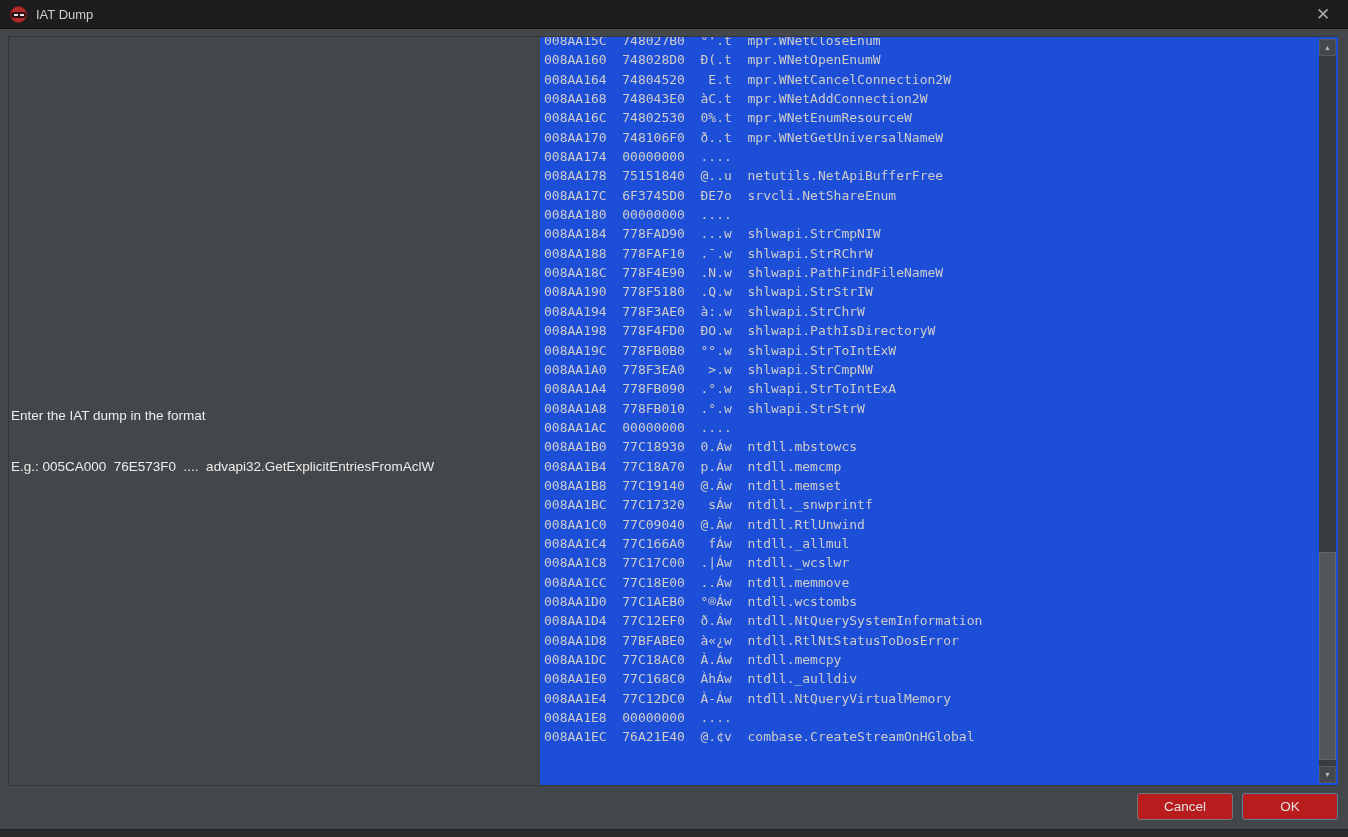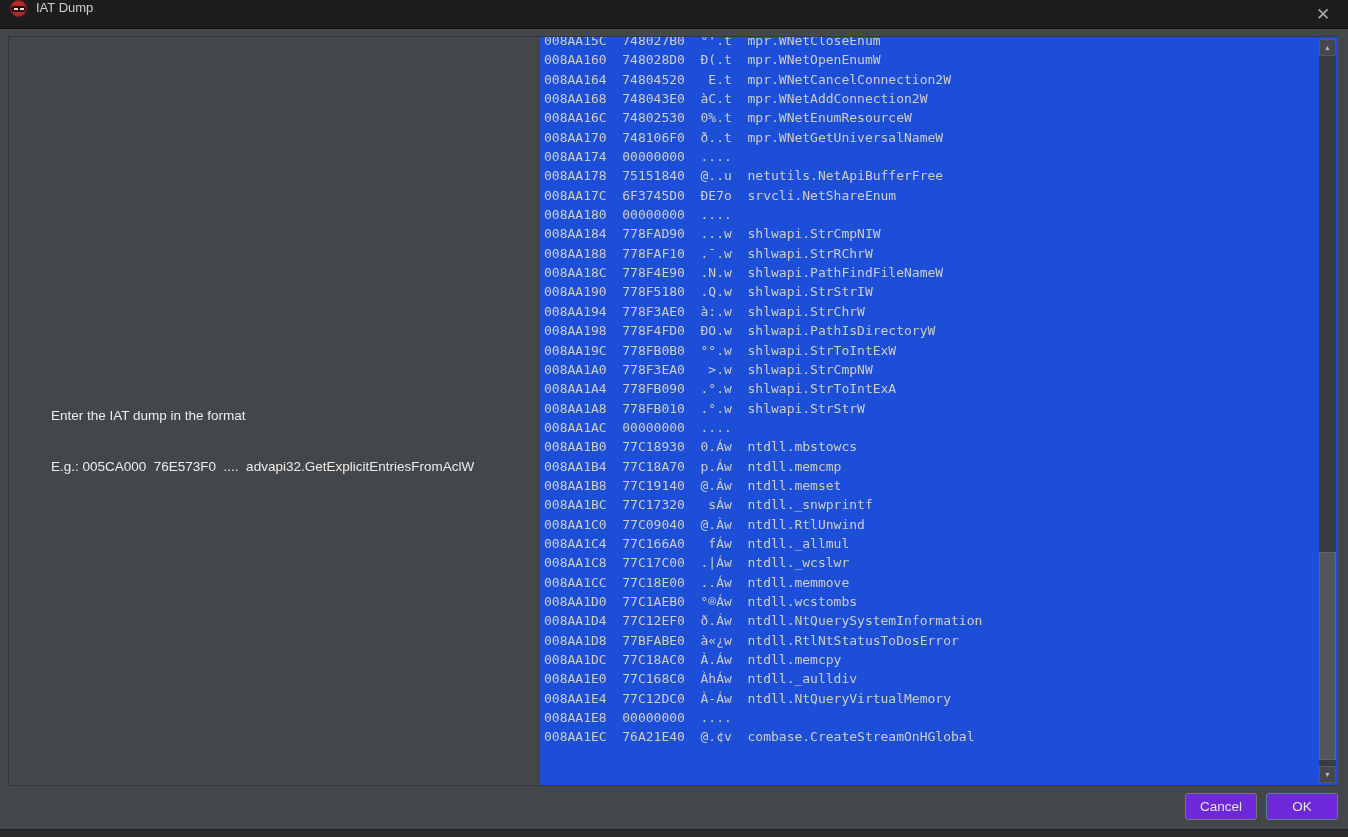--- a/index.html
+++ b/index.html
@@ -9,21 +9,21 @@
     background: #44474a;
     position: relative;
     color: #dcdcdc;
   }
 
   
   .titlebar {
     position: absolute; left: 0; top: 0; width: 1348px; height: 29px;
     background: #1d1d1d;
     border-bottom: 1px solid #111;
-    display: flex; 
+    display: flex; align-items: center;
   }
   .app-icon {
     width: 17px; height: 17px; border-radius: 50%;
     background: #b22a2a;
     margin-left: 10px;
     position: relative;
     border: 1px solid #7d1f1f;
   }
   .app-icon::before {
     content: ""; position: absolute; left: 0px; right: 0px; top: 5px; height: 6px;
@@ -45,21 +45,20 @@
     position: absolute; left: 8px; top: 36px; width: 1330px; height: 750px;
     border: 1px solid #35383a;
     background: #44474a;
   }
 
   
   .instructions {
     position: absolute; left: 2px; top: 336px; width: 528px;
     font-size: 13.5px; line-height: 17px; color: #ececec;
     white-space: pre;
-    margin-left: 40px;
   }
 
   
   .dump-area {
     position: absolute; left: 531px; top: 0px; width: 798px; height: 748px;
     background: #1d4ed8;
     overflow: hidden;
     cursor: text;
   }
   .dump-text {
@@ -88,22 +87,22 @@
     background: #54575a; border: 1px solid #64676a;
     cursor: pointer;
   }
 
   
   .btn-row {
     position: absolute; left: 0; top: 793px; width: 1338px; height: 28px;
     display: flex; justify-content: flex-end; gap: 9px;
   }
   .btn {
-    width: 72px; height: 27px;
-    background: #6d28d9; color: #e2e2e2;
+    width: 96px; height: 27px;
+    background: #b91c1c; color: #e2e2e2;
     font-size: 13.5px; font-family: "Liberation Sans", sans-serif;
     border-radius: 3px; cursor: pointer;
     display: flex; align-items: center; justify-content: center;
   }
   .btn-cancel { border: 1px solid #74787c; }
   .btn-ok { border: 1px solid #5d7f9f; }
 
   .bottom-strip {
     position: absolute; left: 0; bottom: 0; width: 1348px; height: 8px;
     background: #2a2b2c; border-top: 1px solid #222;

